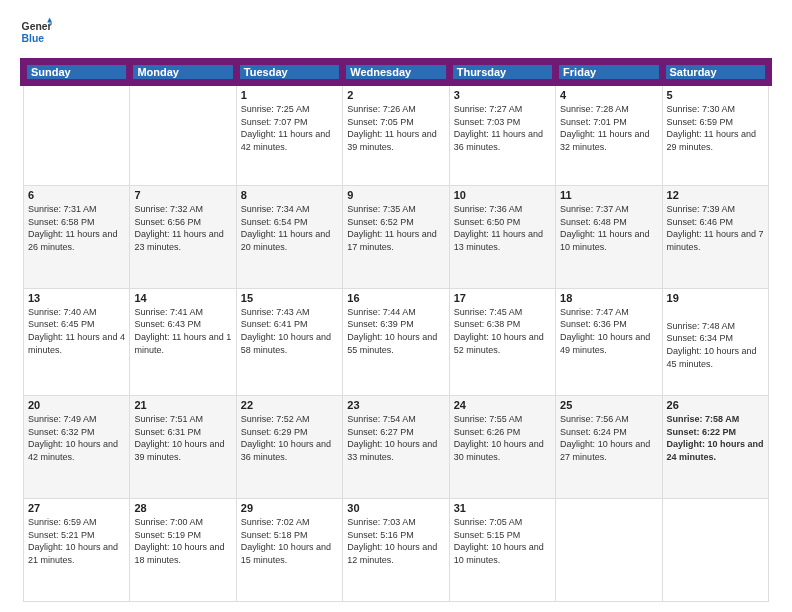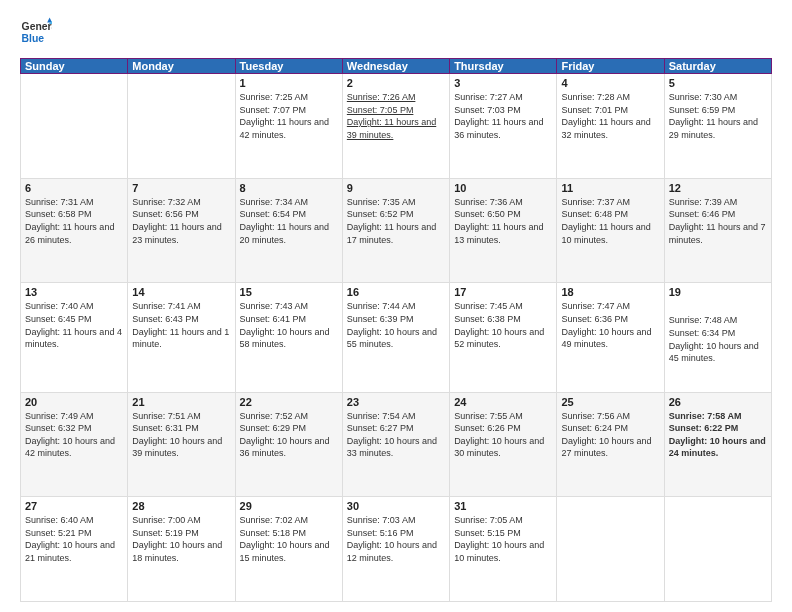--- a/index.html
+++ b/index.html
@@ -52,21 +52,21 @@
       width: 100%;
       table-layout: fixed;
     }
     .calendar thead tr th {
       background: #2a6db5;
       color: #fff;
       font-size: 11px;
       font-weight: bold;
       padding: 1px 4px;
       text-align: left;
-      border: 1px solid #701a75;
+      border: 7px solid #701a75;
     }
     .calendar tbody tr td {
       border: 1px solid #ddd;
       vertical-align: top;
       padding: 3px 4px;
       font-size: 9.5px;
       color: #333;
       height: 82px;
     }
     .calendar tbody tr:nth-child(odd) td {
@@ -127,21 +127,21 @@
           <td class="empty-cell"></td>
           <td class="empty-cell"></td>
           <td>
             <span class="day-num">1</span>
             <div class="day-detail" style="white-space: pre-line;">Sunrise: 7:25 AM
 Sunset: 7:07 PM
 Daylight: 11 hours and 42 minutes.</div>
           </td>
           <td>
             <span class="day-num">2</span>
-            <div class="day-detail" style="white-space: pre-line; text-decoration: underline;">Sunrise: 7:26 AM
+            <div class="day-detail" style="white-space: pre-line;">Sunrise: 7:26 AM
 Sunset: 7:05 PM
 Daylight: 11 hours and 39 minutes.</div>
           </td>
           <td>
             <span class="day-num">3</span>
             <div class="day-detail" style="white-space: pre-line;">Sunrise: 7:27 AM
 Sunset: 7:03 PM
 Daylight: 11 hours and 36 minutes.</div>
           </td>
           <td>
@@ -285,21 +285,21 @@
           <td>
             <span class="day-num">26</span>
             <div class="day-detail" style="white-space: pre-line; font-weight: bold;">Sunrise: 7:58 AM
 Sunset: 6:22 PM
 Daylight: 10 hours and 24 minutes.</div>
           </td>
         </tr>
         <tr>
           <td>
             <span class="day-num">27</span>
-            <div class="day-detail" style="white-space: pre-line;">Sunrise: 6:40 AM
+            <div class="day-detail" style="white-space: pre-line;">Sunrise: 6:59 AM
 Sunset: 5:21 PM
 Daylight: 10 hours and 21 minutes.</div>
           </td>
           <td>
             <span class="day-num">28</span>
             <div class="day-detail" style="white-space: pre-line;">Sunrise: 7:00 AM
 Sunset: 5:19 PM
 Daylight: 10 hours and 18 minutes.</div>
           </td>
           <td>

